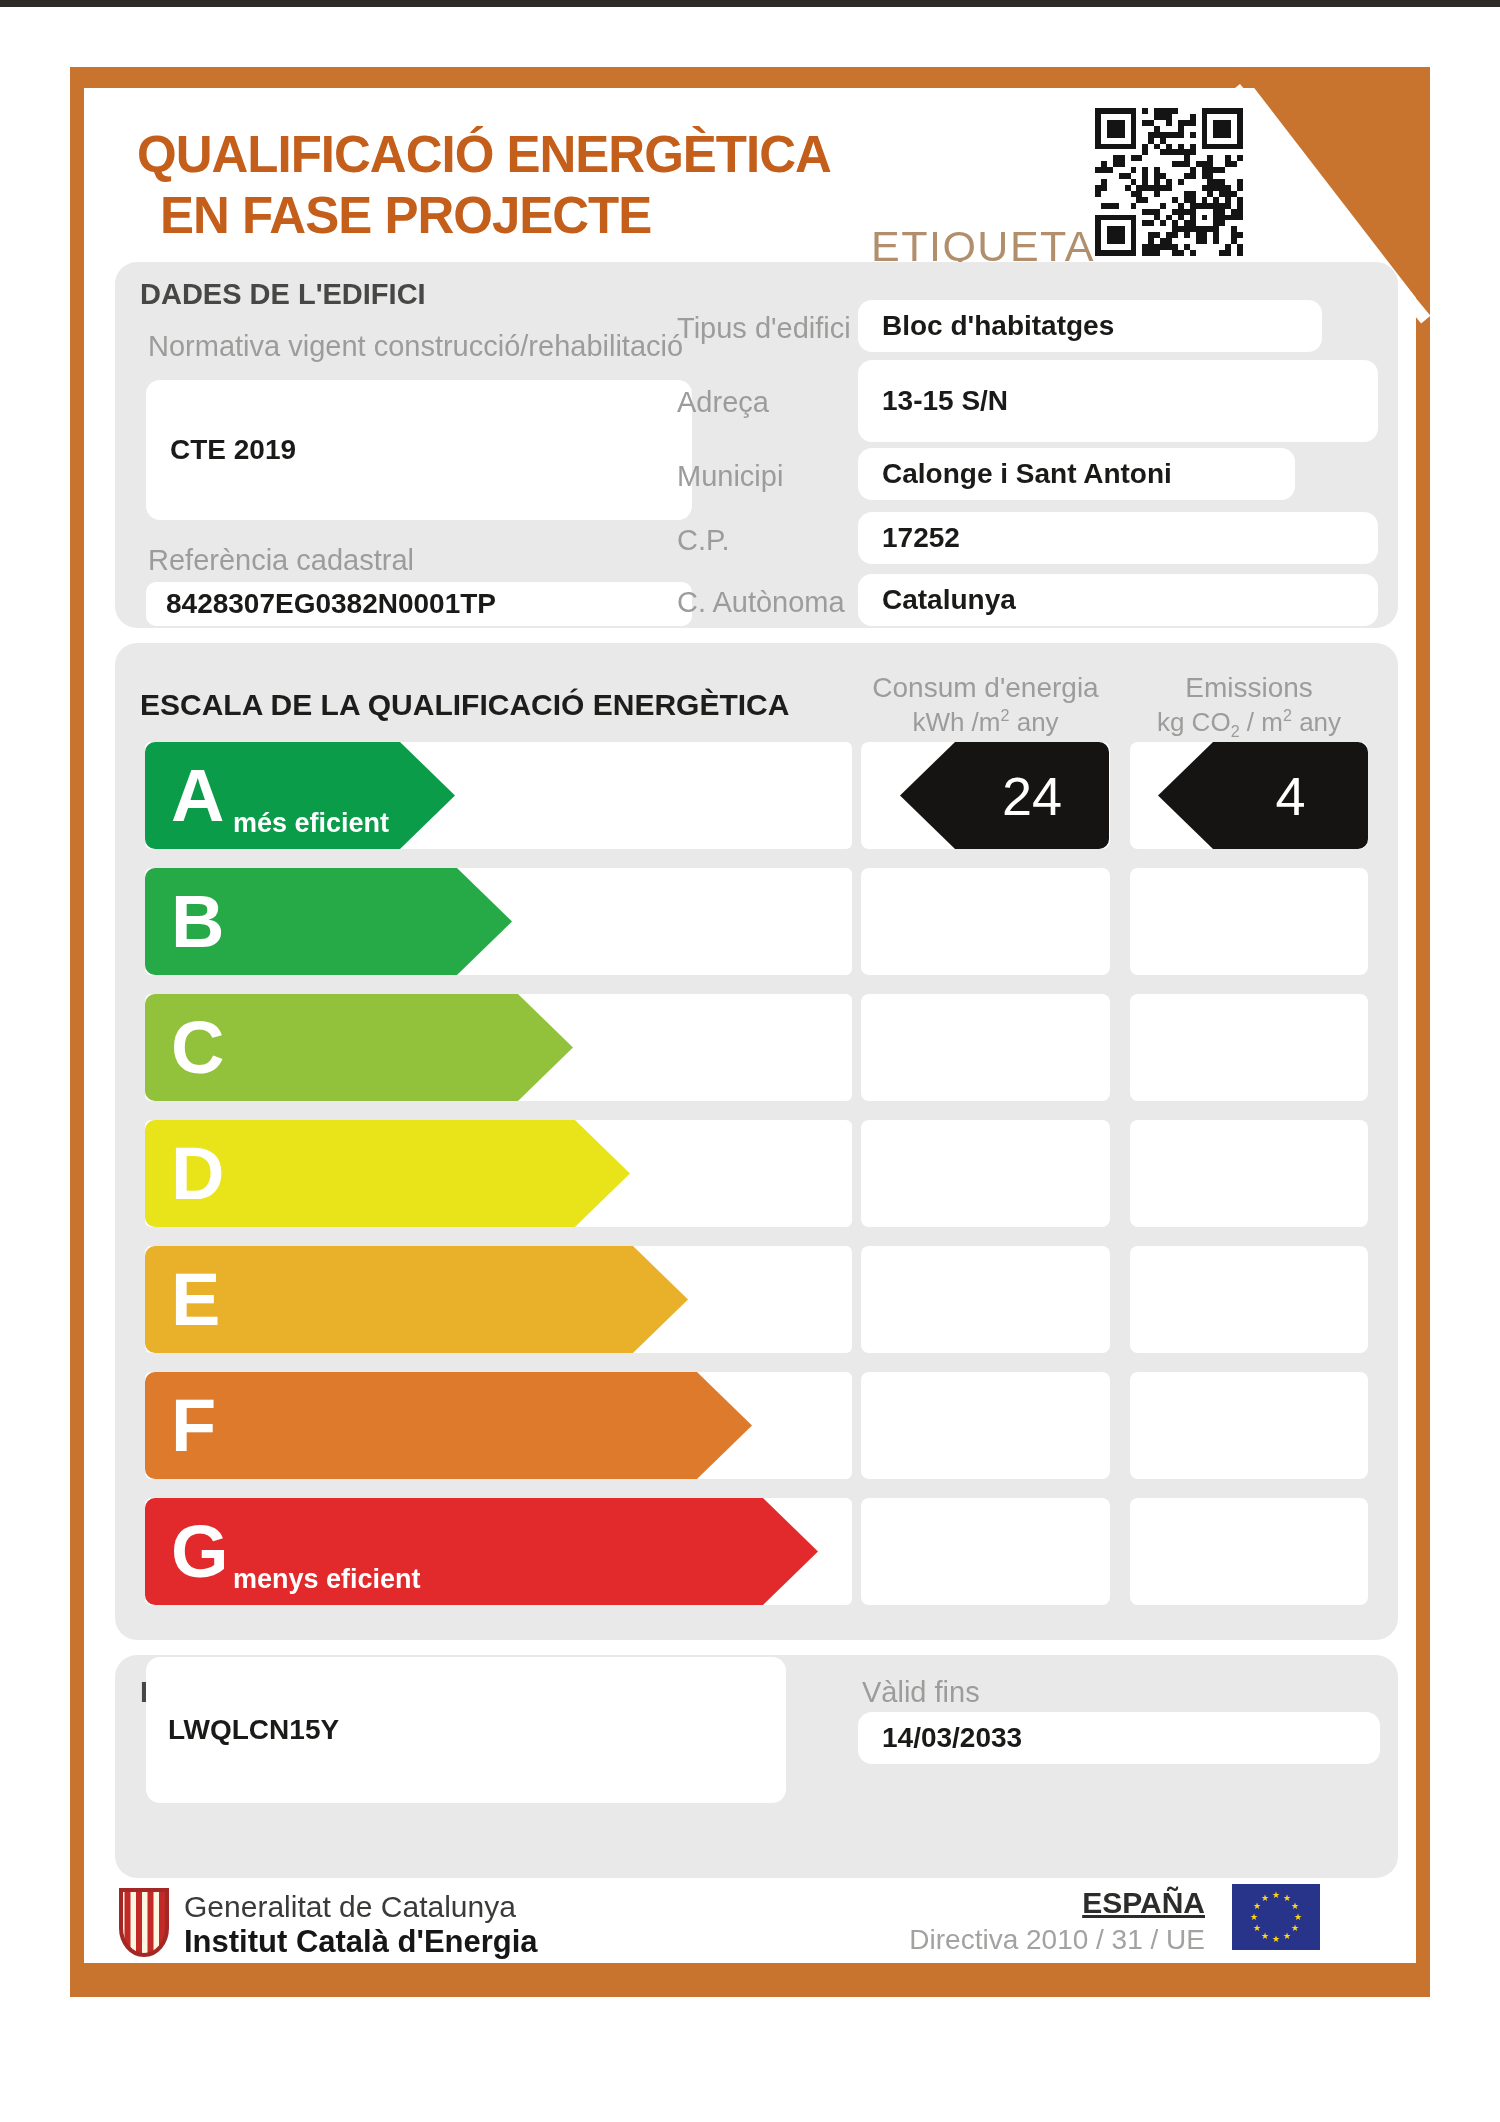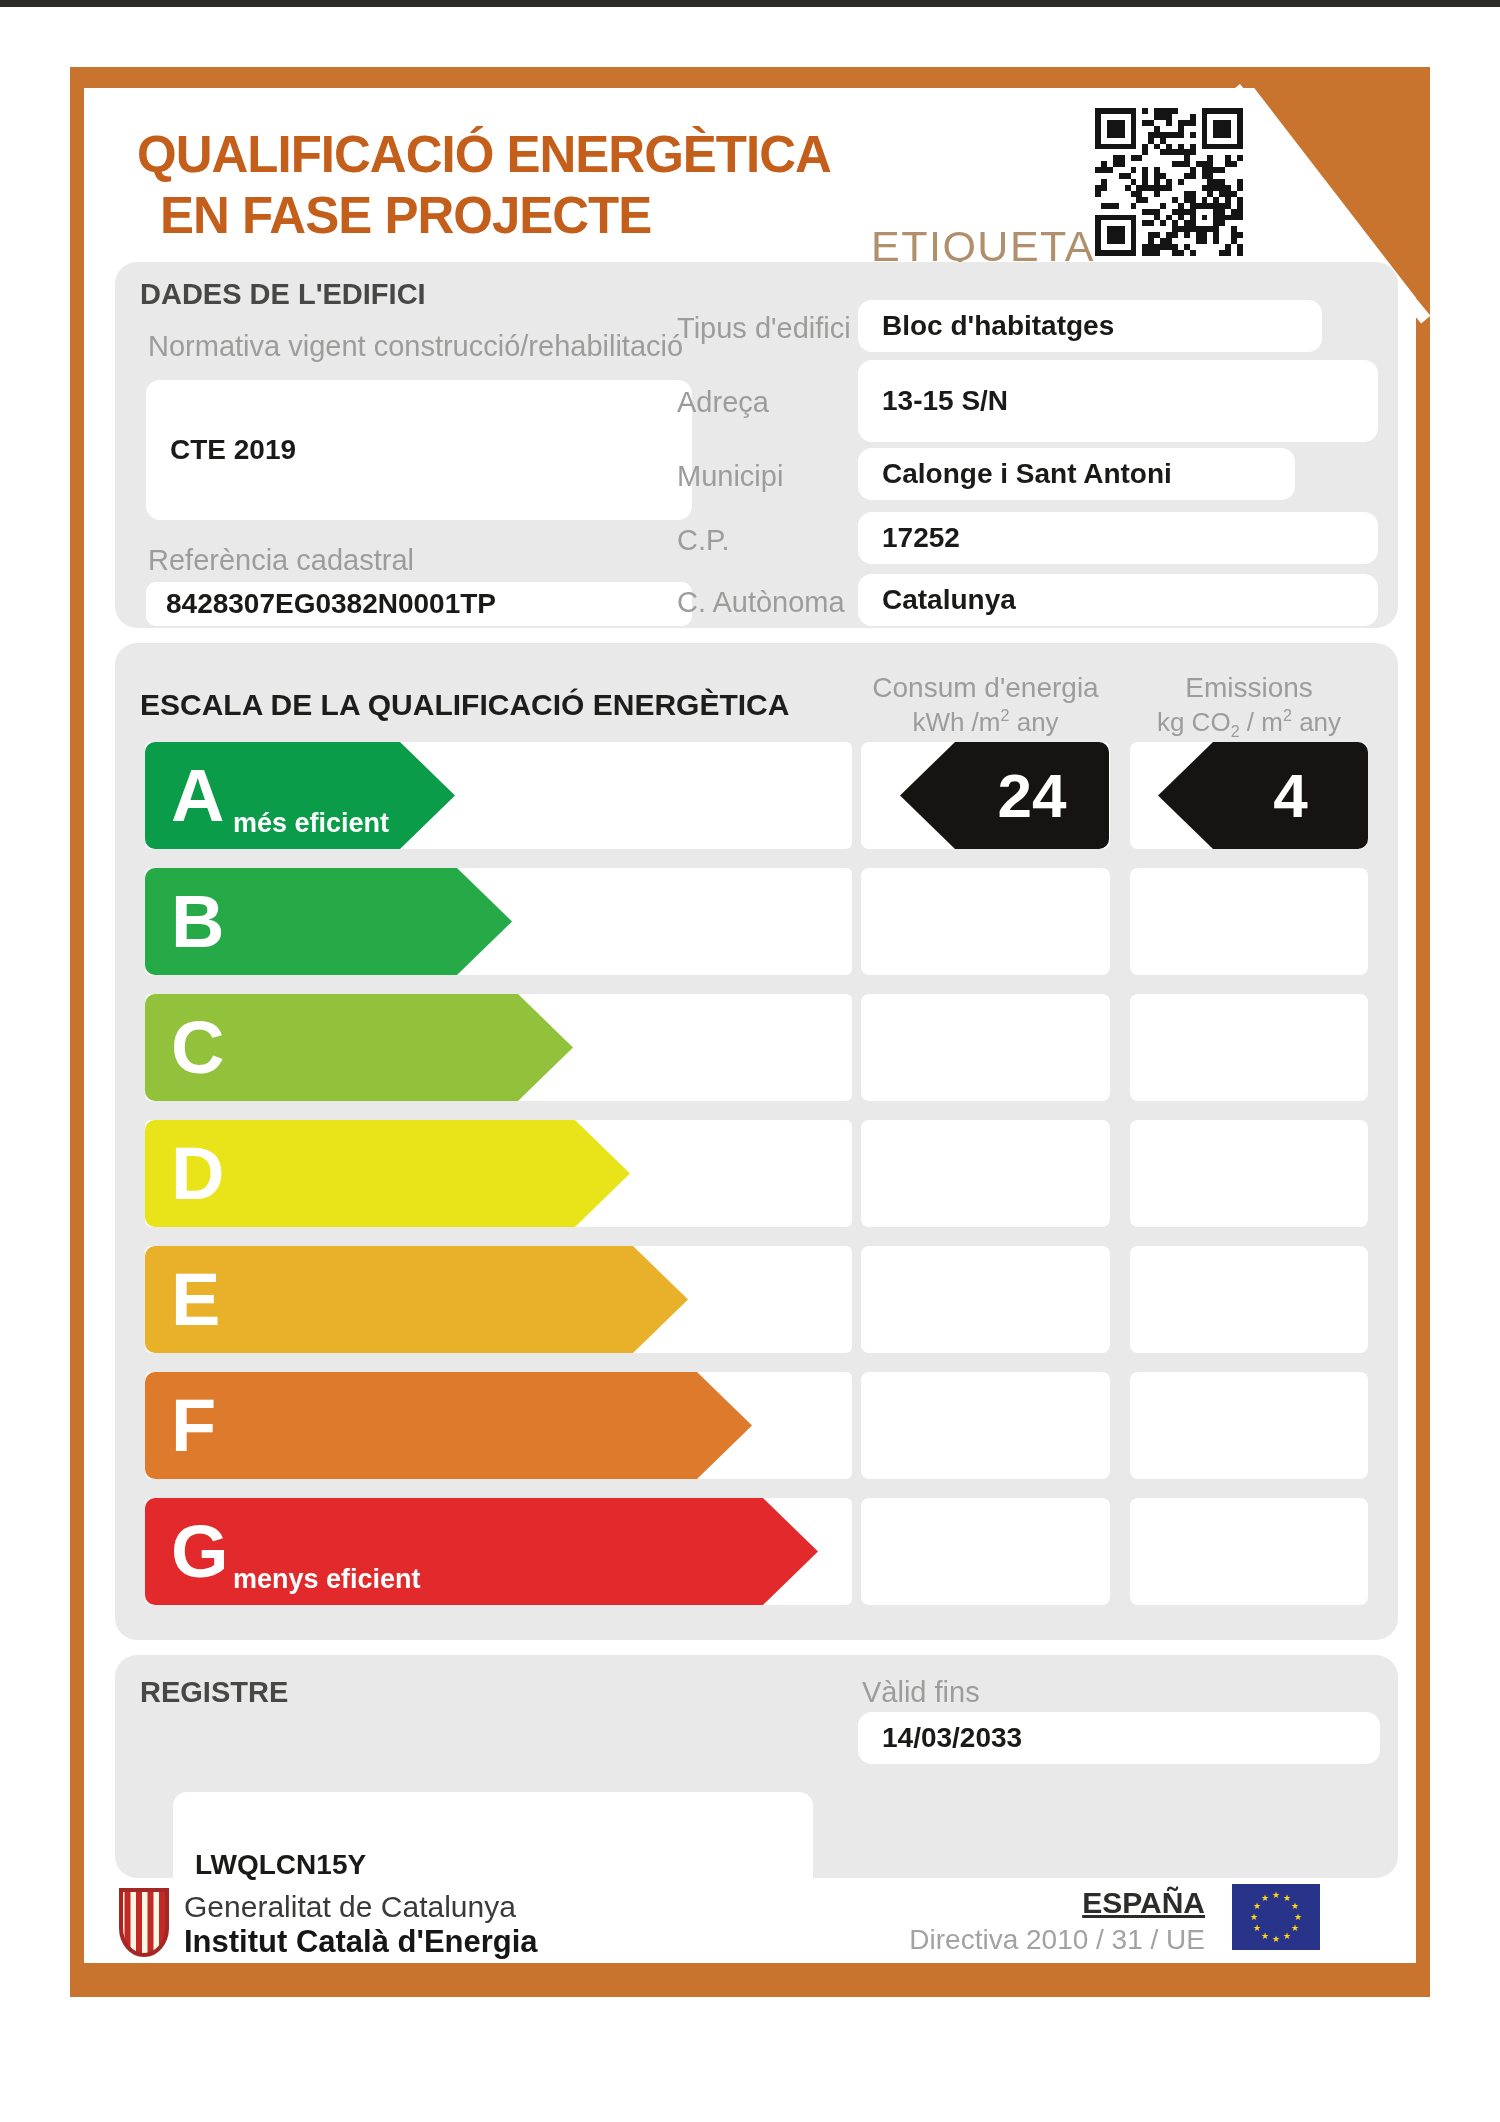--- a/index.html
+++ b/index.html
@@ -50,21 +50,21 @@
   .cell-consum{left:861px;width:249px;}
   .cell-emis{left:1130px;width:238px;}
   .rating-arrow{position:absolute;left:145px;height:107px;border-radius:10px 0 0 10px;
      clip-path:polygon(0 0,calc(100% - 55px) 0,100% 50%,calc(100% - 55px) 100%,0 100%);}
   .rating-letter{position:absolute;left:26px;top:0;height:107px;display:flex;align-items:center;
      font-size:74px;font-weight:700;color:#ffffff;}
   .rating-qualifier{position:absolute;left:88px;bottom:10px;font-size:27px;font-weight:700;color:#ffffff;white-space:nowrap;}
   .result-arrow{position:absolute;height:107px;background:#161413;border-radius:0 10px 10px 0;
      clip-path:polygon(55px 0,100% 0,100% 100%,55px 100%,0 50%);
      display:flex;align-items:center;justify-content:center;padding-left:55px;box-sizing:border-box;}
-  .result-value{font-size:62px;font-weight:700;color:#ffffff;}
+  .result-value{font-size:54px;font-weight:400;color:#ffffff;}
 
   
   #registre-title{left:140px;top:1676px;}
   #valid-label{left:862px;top:1676px;}
 
   
   #gencat-line1{left:184px;top:1890px;font-size:30px;color:#3a3a39;white-space:nowrap;}
   #gencat-line2{left:184px;top:1924px;font-size:31px;font-weight:700;color:#161616;white-space:nowrap;}
   #espana{right:295px;top:1886px;font-size:30px;font-weight:700;color:#2c2c2b;white-space:nowrap;text-decoration:underline;}
   #directiva{right:295px;top:1924px;font-size:28px;color:#a3a2a1;white-space:nowrap;}
@@ -409,21 +409,21 @@
         <div class="cell cell-emis"></div>
         <div class="rating-arrow" style="width: 673px; background: rgb(226, 42, 44);">
           <span class="rating-letter">G</span>
           <span class="rating-qualifier">menys eficient</span>
         </div>
       </div>
     </div>
 
   <div class="abs panel" id="panel-registre"></div>
   <div class="abs section-title" id="registre-title">REGISTRE</div>
-  <div class="abs white-box" style="left:146px;top:1792px;width:640px;height:146px;margin-left:27px;">
+  <div class="abs white-box" style="left:146px;top:1657px;width:640px;height:146px;">
     <span class="box-value" style="margin-left:22px;">LWQLCN15Y</span>
   </div>
   <div class="abs field-label" id="valid-label">Vàlid fins</div>
   <div class="abs white-box" style="left:858px;top:1712px;width:522px;height:52px;">
     <span class="box-value">14/03/2033</span>
   </div>
 
   <svg class="abs" style="left:117px;top:1886px;width:54px;height:74px;" viewBox="0 0 54 74">
     <defs>
         <clipPath id="shieldClip">

